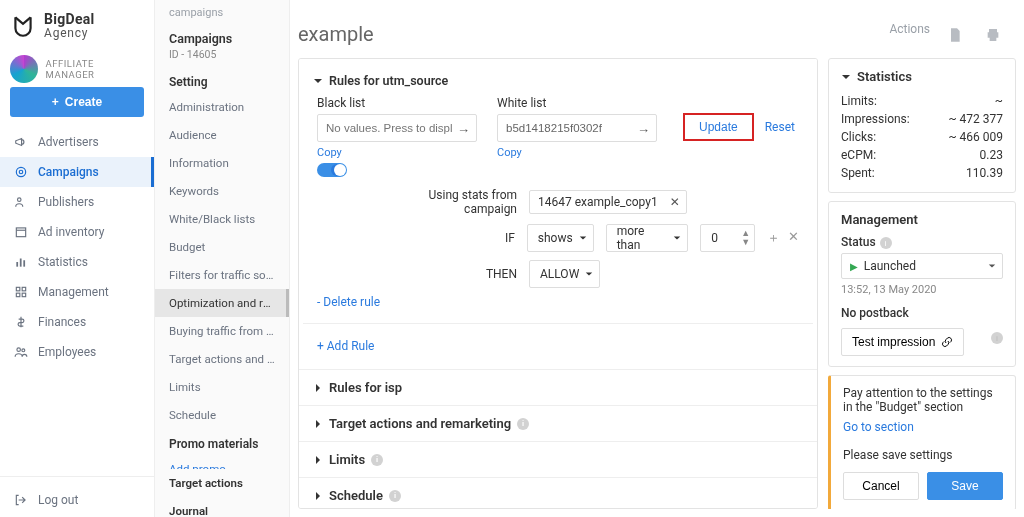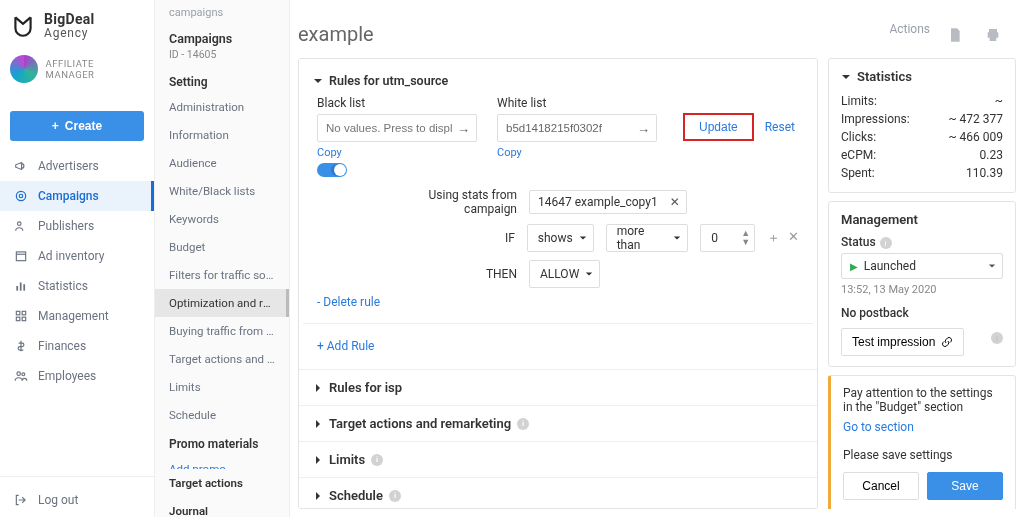--- a/index.html
+++ b/index.html
@@ -8,21 +8,21 @@
 .app { display: flex; height: 517px; }
 
 
 .sidebar-main { width: 155px; border-right: 1px solid #eee; display: flex; flex-direction: column; background: #fff; }
 .logo-block { padding: 12px 10px 8px 10px; display: flex; align-items: center; gap: 8px; }
 .logo-icon { width: 26px; height: 26px; color: #222; }
 .logo-text { line-height: 1.1; font-size: 12px; }
 .logo-text strong { display: block; font-weight: 700; font-size: 14px; letter-spacing: 0.3px; }
 .logo-text span { color: #555; letter-spacing: 0.8px; font-size: 12px; }
 
-.profile-block { padding: 6px 10px 28px 10px; display: flex; align-items: center; gap: 8px; }
+.profile-block { padding: 6px 10px 4px 10px; display: flex; align-items: center; gap: 8px; }
 .avatar { width: 28px; height: 28px; border-radius: 50%; background: conic-gradient(#b23ccf, #2fb598, #15a2d1, #c944d2); }
 .profile-label { font-size: 9.5px; color: #888; letter-spacing: 0.5px; }
 
 .btn-create { margin: 0 10px 10px 10px; background: #3a8fe6; color: #fff; border: none; border-radius: 3px; padding: 8px 0; font-size: 12px; font-weight: 600; display: flex; align-items: center; justify-content: center; gap: 6px; cursor: pointer; }
 
 .nav { flex: 1; }
 .nav-item { display: flex; align-items: center; gap: 10px; padding: 8px 14px; color: #6b7380; cursor: pointer; font-size: 12px; }
 .nav-item.active { color: #1a6dd2; background: #eaf2fb; border-right: 3px solid #1a6dd2; font-weight: 500; }
 .nav-icon { width: 14px; height: 14px; flex-shrink: 0; }
 
@@ -226,24 +226,24 @@
     </div>
   </div>
 
   <div class="sidebar-sub">
     <div class="sub-breadcrumb">campaigns</div>
     <div class="sub-header">Campaigns</div>
     <div class="sub-sub">ID - 14605</div>
     <div class="sub-group-title">Setting</div>
     <div id="setting-items">
         <div class="sub-item">Administration</div>
+        <div class="sub-item">Audience</div>
         <div class="sub-item">Information</div>
-        <div class="sub-item">Audience</div>
+        <div class="sub-item">Keywords</div>
         <div class="sub-item">White/Black lists</div>
-        <div class="sub-item">Keywords</div>
         <div class="sub-item">Budget</div>
         <div class="sub-item">Filters for traffic sour…</div>
         <div class="sub-item active">Optimization and rules</div>
         <div class="sub-item">Buying traffic from S…</div>
         <div class="sub-item">Target actions and re…</div>
         <div class="sub-item">Limits</div>
         <div class="sub-item">Schedule</div>
       </div>
     <div class="sub-group-title">Promo materials</div>
     <div class="sub-item link">Add promo</div>

